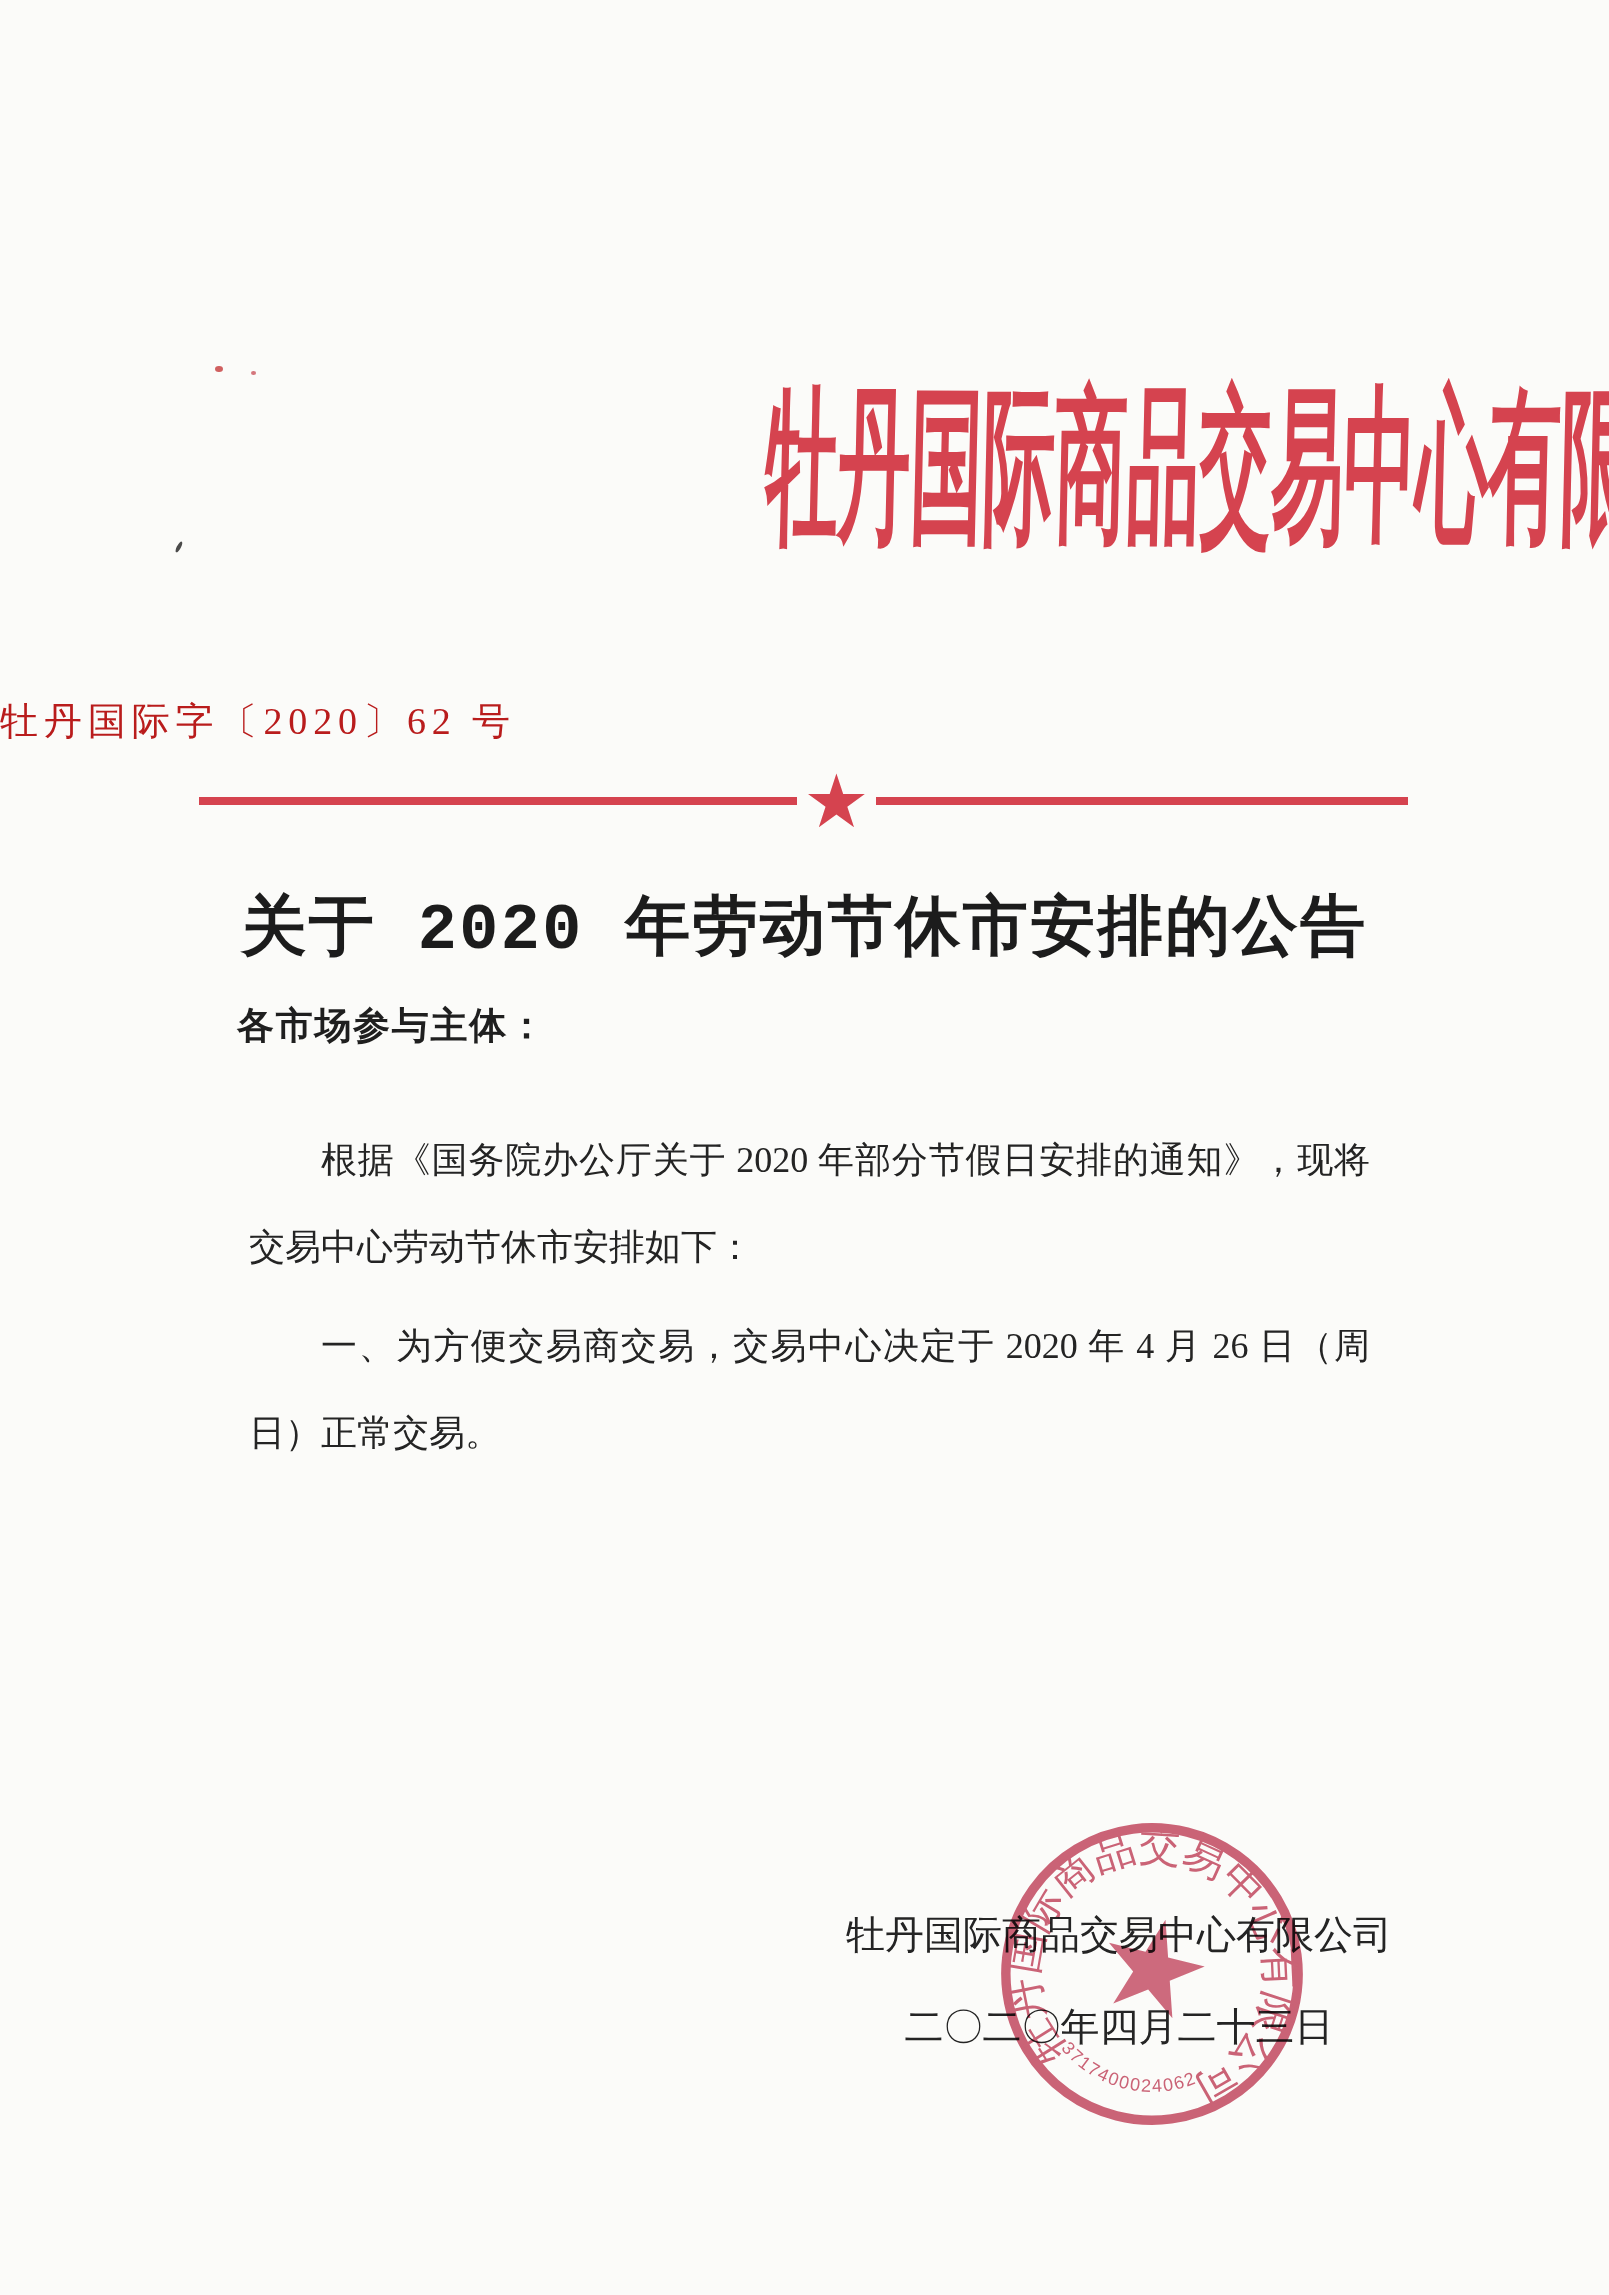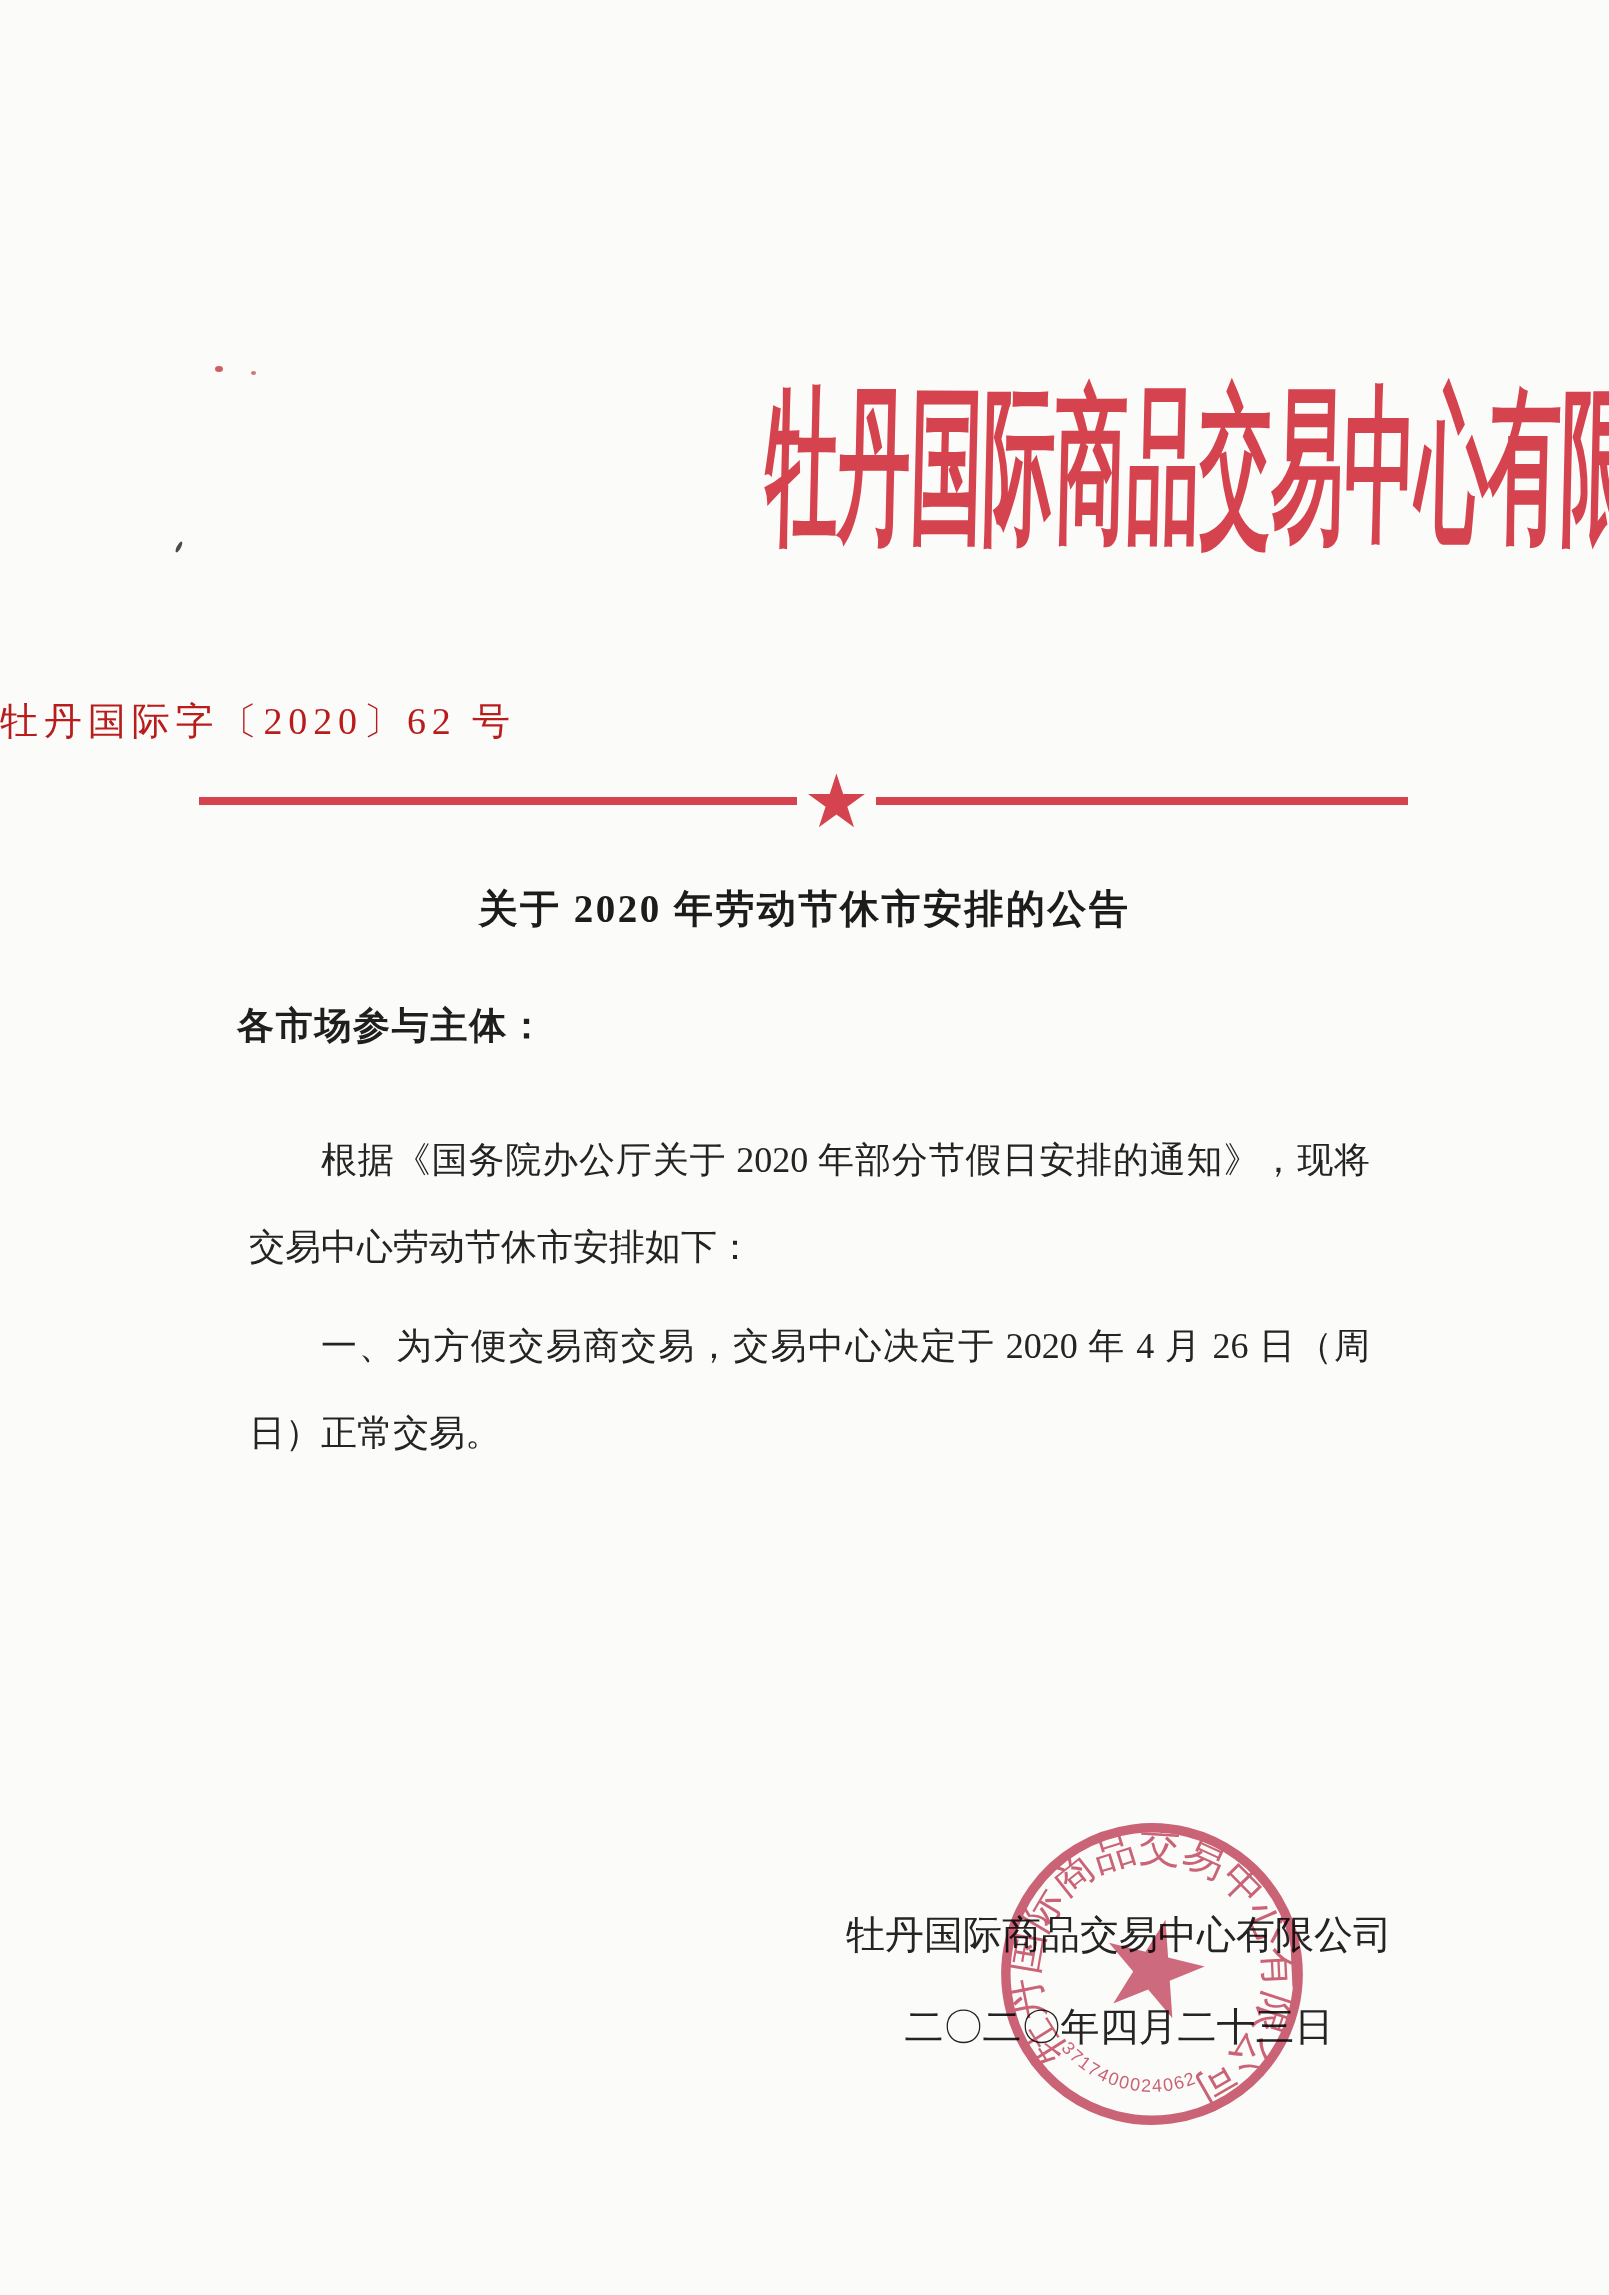--- a/index.html
+++ b/index.html
@@ -49,23 +49,23 @@
   .rule .star{
     width:80px;text-align:center;
     color:var(--red);
     font-size:74px;line-height:1;
     font-family:"DejaVu Sans",sans-serif;
   }
   
   .doc-title{
     position:absolute;top:882px;left:0;width:100%;
     text-align:center;
-    font-family:Liberation Serif, serif;
+    font-family:Liberation Mono, monospace;
     font-weight:bold;
-    font-size:39px;letter-spacing:2.5px;
+    font-size:65px;letter-spacing:2.5px;
     color:#1c1c1c;
   }
   
   .salutation{
     position:absolute;top:1001px;left:237px;
     font-size:37px;font-weight:bold;letter-spacing:1.7px;
     color:#1f1f1f;
   }
   
   .body-text{

